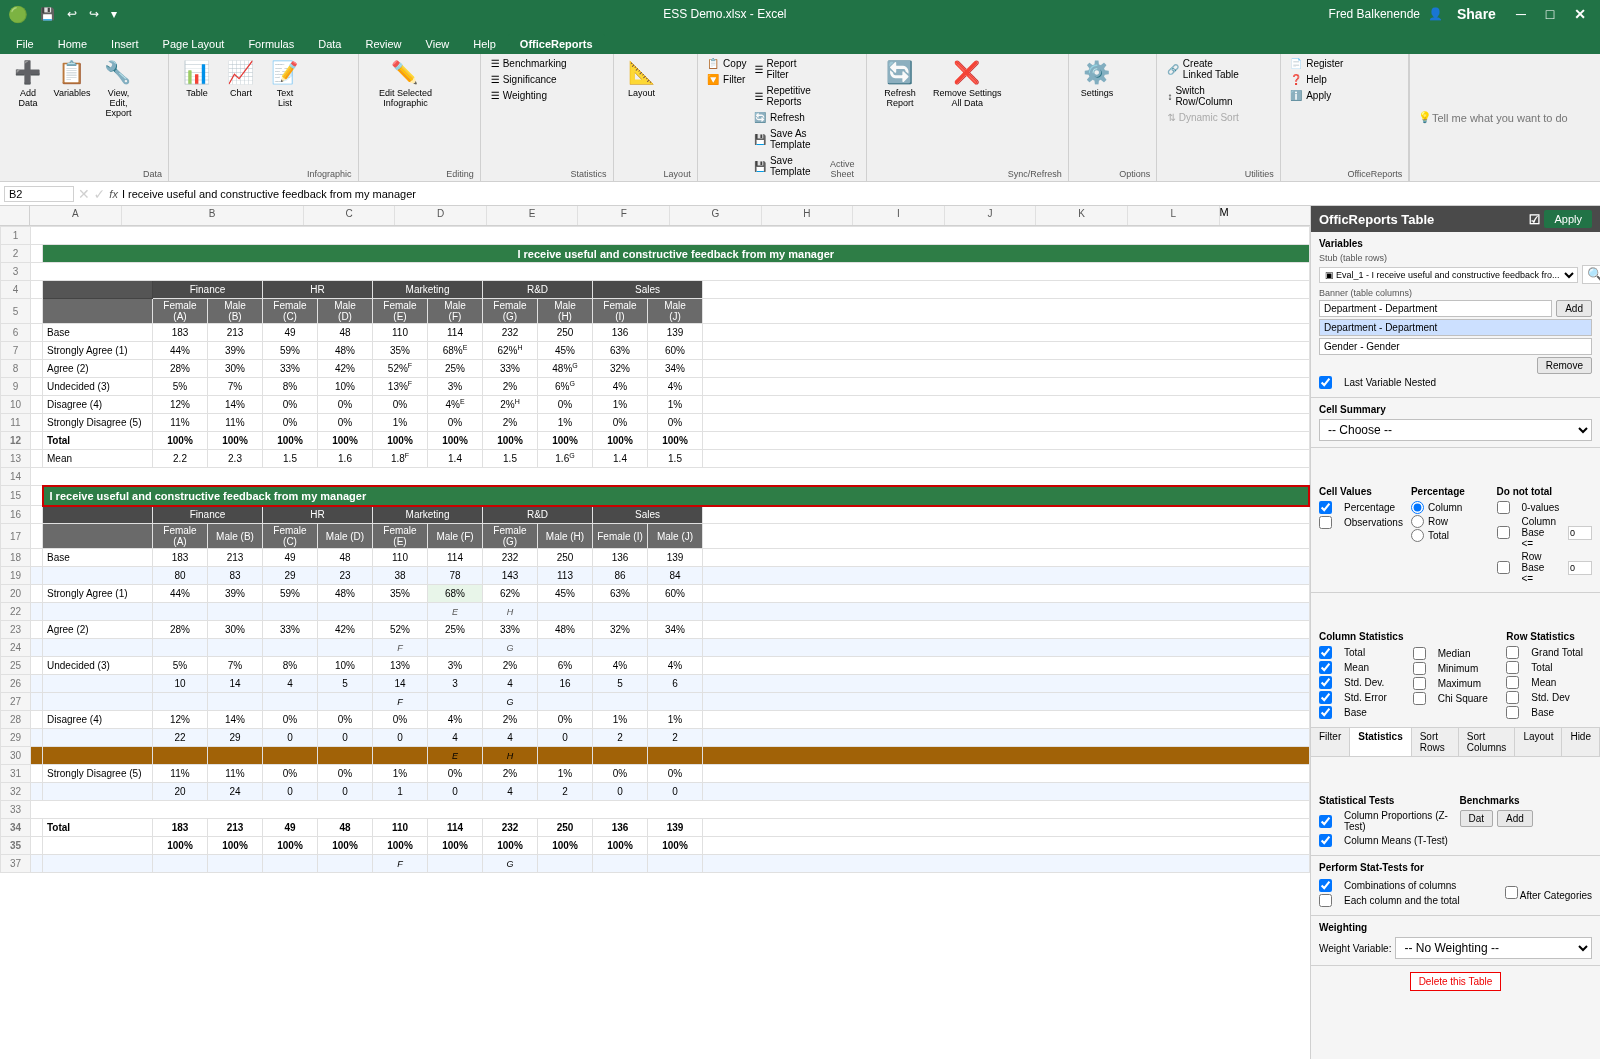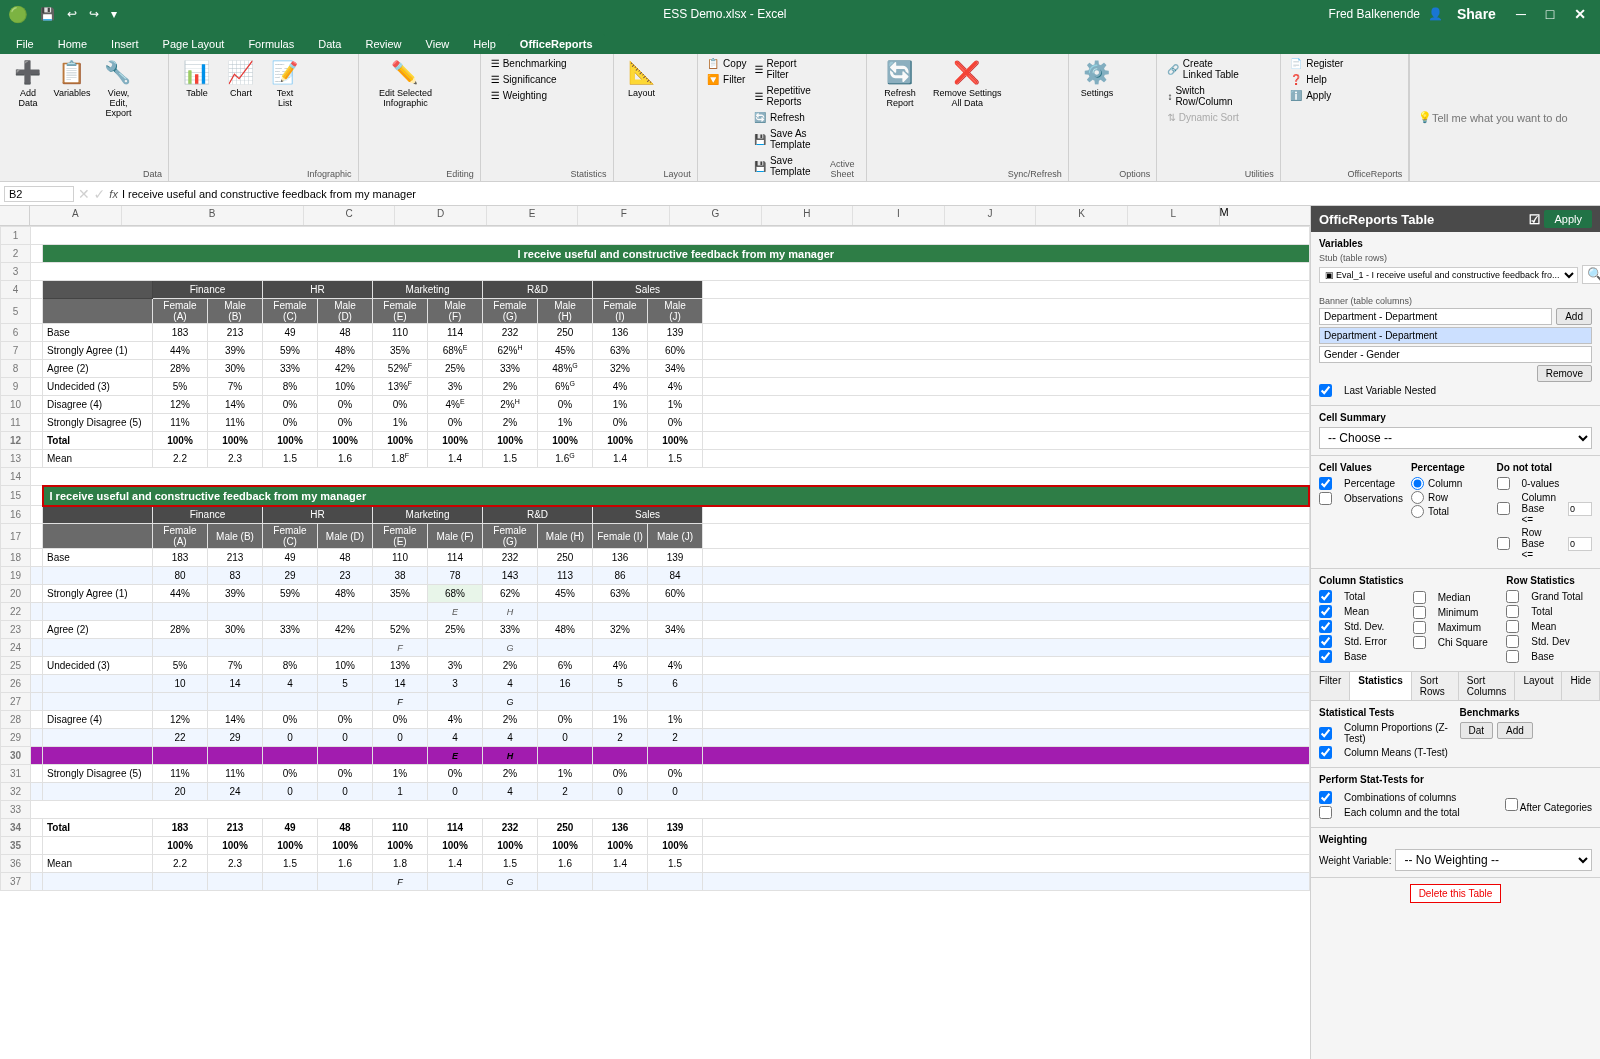--- a/index.html
+++ b/index.html
@@ -217,21 +217,21 @@
     .banner-item.selected { background: #cce0ff; }
     .panel-btn {
       border: 1px solid #aaa;
       background: #e8e8e8;
       padding: 2px 8px;
       font-size: 10px;
       cursor: pointer;
       border-radius: 2px;
     }
     .checkbox-row { display: flex; align-items: center; gap: 12px; margin: 2px 0; }
-    .two-col { display: flex; gap: 8px; }
+    .two-col { display: flex; gap: 8px; margin-top: 32px; }
     .col-half { flex: 1; }
     .apply-btn {
       background: #217346;
       color: white;
       border: none;
       padding: 3px 10px;
       font-size: 11px;
       cursor: pointer;
       border-radius: 2px;
     }
@@ -918,21 +918,21 @@
           <td class="data-cell">0</td>
           <td class="data-cell">0</td>
           <td class="data-cell">0</td>
           <td class="data-cell">4</td>
           <td class="data-cell">4</td>
           <td class="data-cell">0</td>
           <td class="data-cell">2</td>
           <td class="data-cell">2</td>
           <td></td>
         </tr>
-        <tr style="background:#a21caf;font-weight:bold;">
+        <tr style="background:#a16207;">
           <td class="row-num">30</td>
           <td></td>
           <td></td>
           <td></td>
           <td></td>
           <td></td>
           <td></td>
           <td></td>
           <td class="data-cell" style="font-style:italic;font-size:9px;">E</td>
           <td class="data-cell" style="font-style:italic;font-size:9px;">H</td>
@@ -1006,36 +1006,20 @@
           <td class="data-cell">100%</td>
           <td class="data-cell">100%</td>
           <td class="data-cell">100%</td>
           <td class="data-cell">100%</td>
           <td class="data-cell">100%</td>
           <td class="data-cell">100%</td>
           <td class="data-cell">100%</td>
           <td></td>
         </tr>
 
-        <tr>
-          <td class="row-num">36</td>
-          <td></td>
-          <td class="row-label">Mean</td>
-          <td class="data-cell">2.2</td>
-          <td class="data-cell">2.3</td>
-          <td class="data-cell">1.5</td>
-          <td class="data-cell">1.6</td>
-          <td class="data-cell">1.8</td>
-          <td class="data-cell">1.4</td>
-          <td class="data-cell">1.5</td>
-          <td class="data-cell">1.6</td>
-          <td class="data-cell">1.4</td>
-          <td class="data-cell">1.5</td>
-          <td></td>
-        </tr>
         <tr style="background:#f0f6ff;">
           <td class="row-num">37</td>
           <td></td>
           <td></td>
           <td></td>
           <td></td>
           <td></td>
           <td></td>
           <td class="data-cell" style="font-style:italic;font-size:9px;">F</td>
           <td></td>
@@ -1062,21 +1046,21 @@
 
     <div class="panel-section">
       <div class="panel-section-title">Variables</div>
       <div style="font-size:9px;color:#555;margin-bottom:2px;">Stub (table rows)</div>
       <div class="stub-selector">
         <select class="stub-select">
           <option>▣ Eval_1 - I receive useful and constructive feedback fro...</option>
         </select>
         <button class="search-icon-btn">🔍</button>
       </div>
-      <div style="font-size:9px;color:#555;margin:12px 0 2px;">Banner (table columns)</div>
+      <div style="font-size:9px;color:#555;margin:4px 0 2px;">Banner (table columns)</div>
       <div style="display:flex;gap:4px;margin-bottom:2px;">
         <input class="panel-input" style="flex: 1 1 0%;" type="text" value="Department - Department">
         <button class="panel-btn">Add</button>
       </div>
       <div class="banner-item selected">Department - Department</div>
       <div class="banner-item">Gender - Gender</div>
       <div style="display:flex;justify-content:flex-end;margin-top:2px;">
         <button class="panel-btn">Remove</button>
       </div>
       <div class="checkbox-row">

